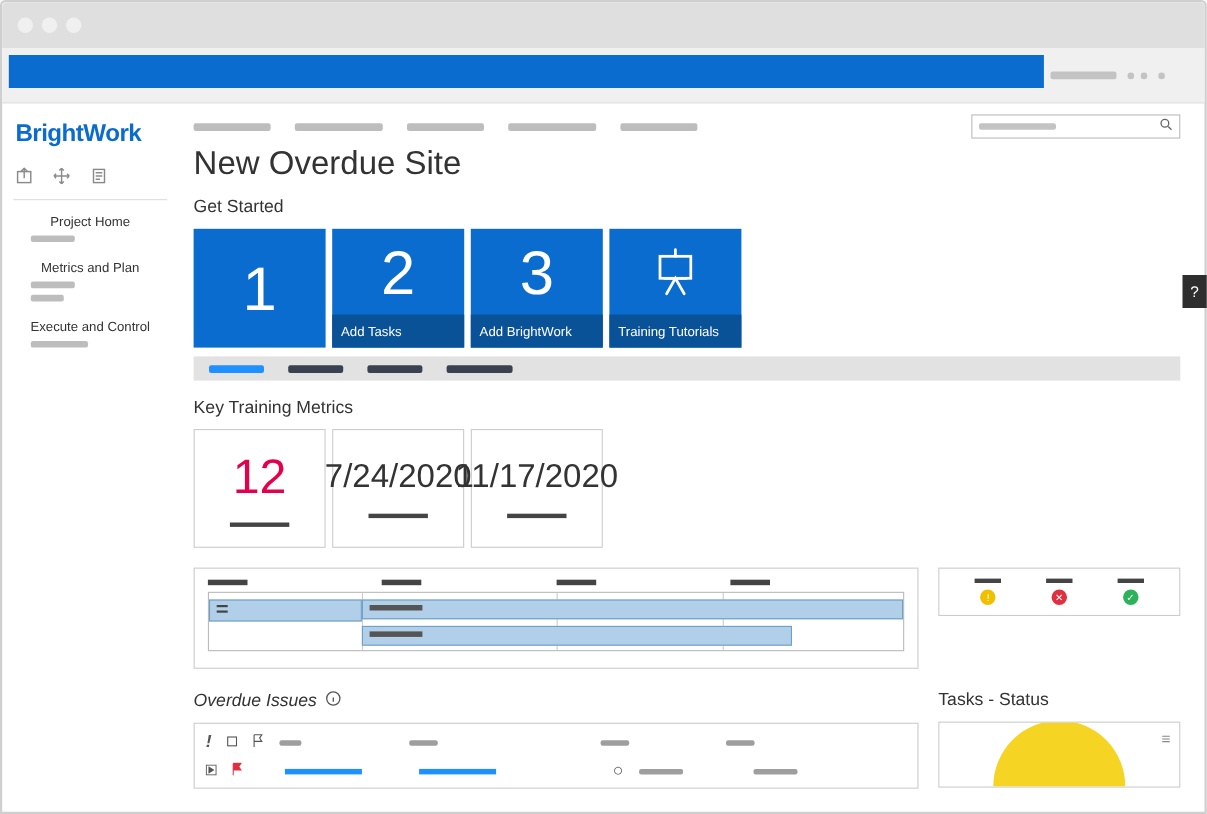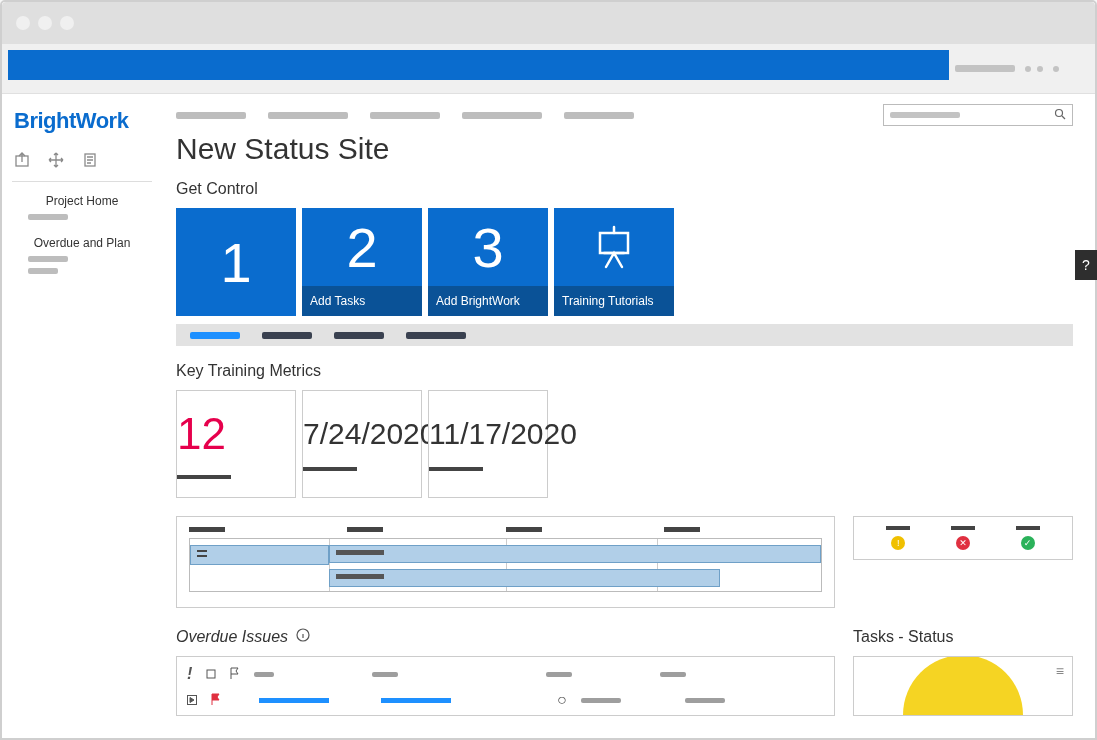--- a/index.html
+++ b/index.html
@@ -136,21 +136,21 @@
   .bar-tabs {
     height:22px; background:#e2e2e2;
     display:flex; gap:22px; align-items:center; padding:0 14px;
     margin-bottom:16px;
   }
   .bar-tab { height:7px; width:50px; background:#3a4150; border-radius:2px;}
   .bar-tab.active { background:#1e90ff;}
   .metrics { display:flex; gap:6px; margin-bottom:18px;}
   .metric {
     width:120px; height:108px; border:1px solid #ccc; background:#fff;
-    display:flex; flex-direction:column; align-items:flex-start; justify-content:center;
+    display:flex; flex-direction:column; align-items:center; justify-content:center;
     gap:16px;
   }
   .metric-val { font-size:30px; font-weight:300;}
   .metric-val.red { color:#e6004c; font-size:44px;}
   .metric-line { width:54px; height:4px; background:#444;}
   .two-col {
     display:flex; gap:18px;
   }
   .panel {
     border:1px solid #ccc; background:#fff;
@@ -244,23 +244,27 @@
               <path d="M5 5h6M5 8h6M5 11h4"></path>
             </svg>
         </span>
       </div>
 
       <div class="nav-sec">
         <div class="nav-title">Project Home</div>
         <div class="nav-sub"></div>
       </div>
       <div class="nav-sec">
-        <div class="nav-title">Overdue and Plan</div>
+        <div class="nav-title">Metrics and Plan</div>
         <div class="nav-sub"></div>
         <div class="nav-sub" style="width:30px;"></div>
+      </div>
+      <div class="nav-sec">
+        <div class="nav-title">Execute and Control</div>
+        <div class="nav-sub" style="width:52px;"></div>
       </div>
     </div>
 
     <div class="main">
 
       <div class="top-crumbs">
         <div class="crumbs">
           <div class="crumb" style="width:70px;"></div>
           <div class="crumb" style="width:80px;"></div>
           <div class="crumb" style="width:70px;"></div>
@@ -271,23 +275,23 @@
           <div class="skel" style="width:70px;height:6px;"></div>
           <span>
             <svg width="12" height="12" viewBox="0 0 12 12" fill="none" stroke="#666" stroke-width="1.2">
                 <circle cx="5" cy="5" r="3.5"></circle>
                 <path d="M8 8l3 3"></path>
               </svg>
           </span>
         </div>
       </div>
 
-      <div class="page-title">New Status Site</div>
-
-      <div class="section-h">Get Control</div>
+      <div class="page-title">New Overdue Site</div>
+
+      <div class="section-h">Get Started</div>
 
       <div class="tiles">
         <div class="tile">
           <div class="tile-top">1</div>
         </div>
         <div class="tile">
           <div class="tile-top">2</div>
           <div class="tile-bottom">Add Tasks</div>
         </div>
         <div class="tile">

